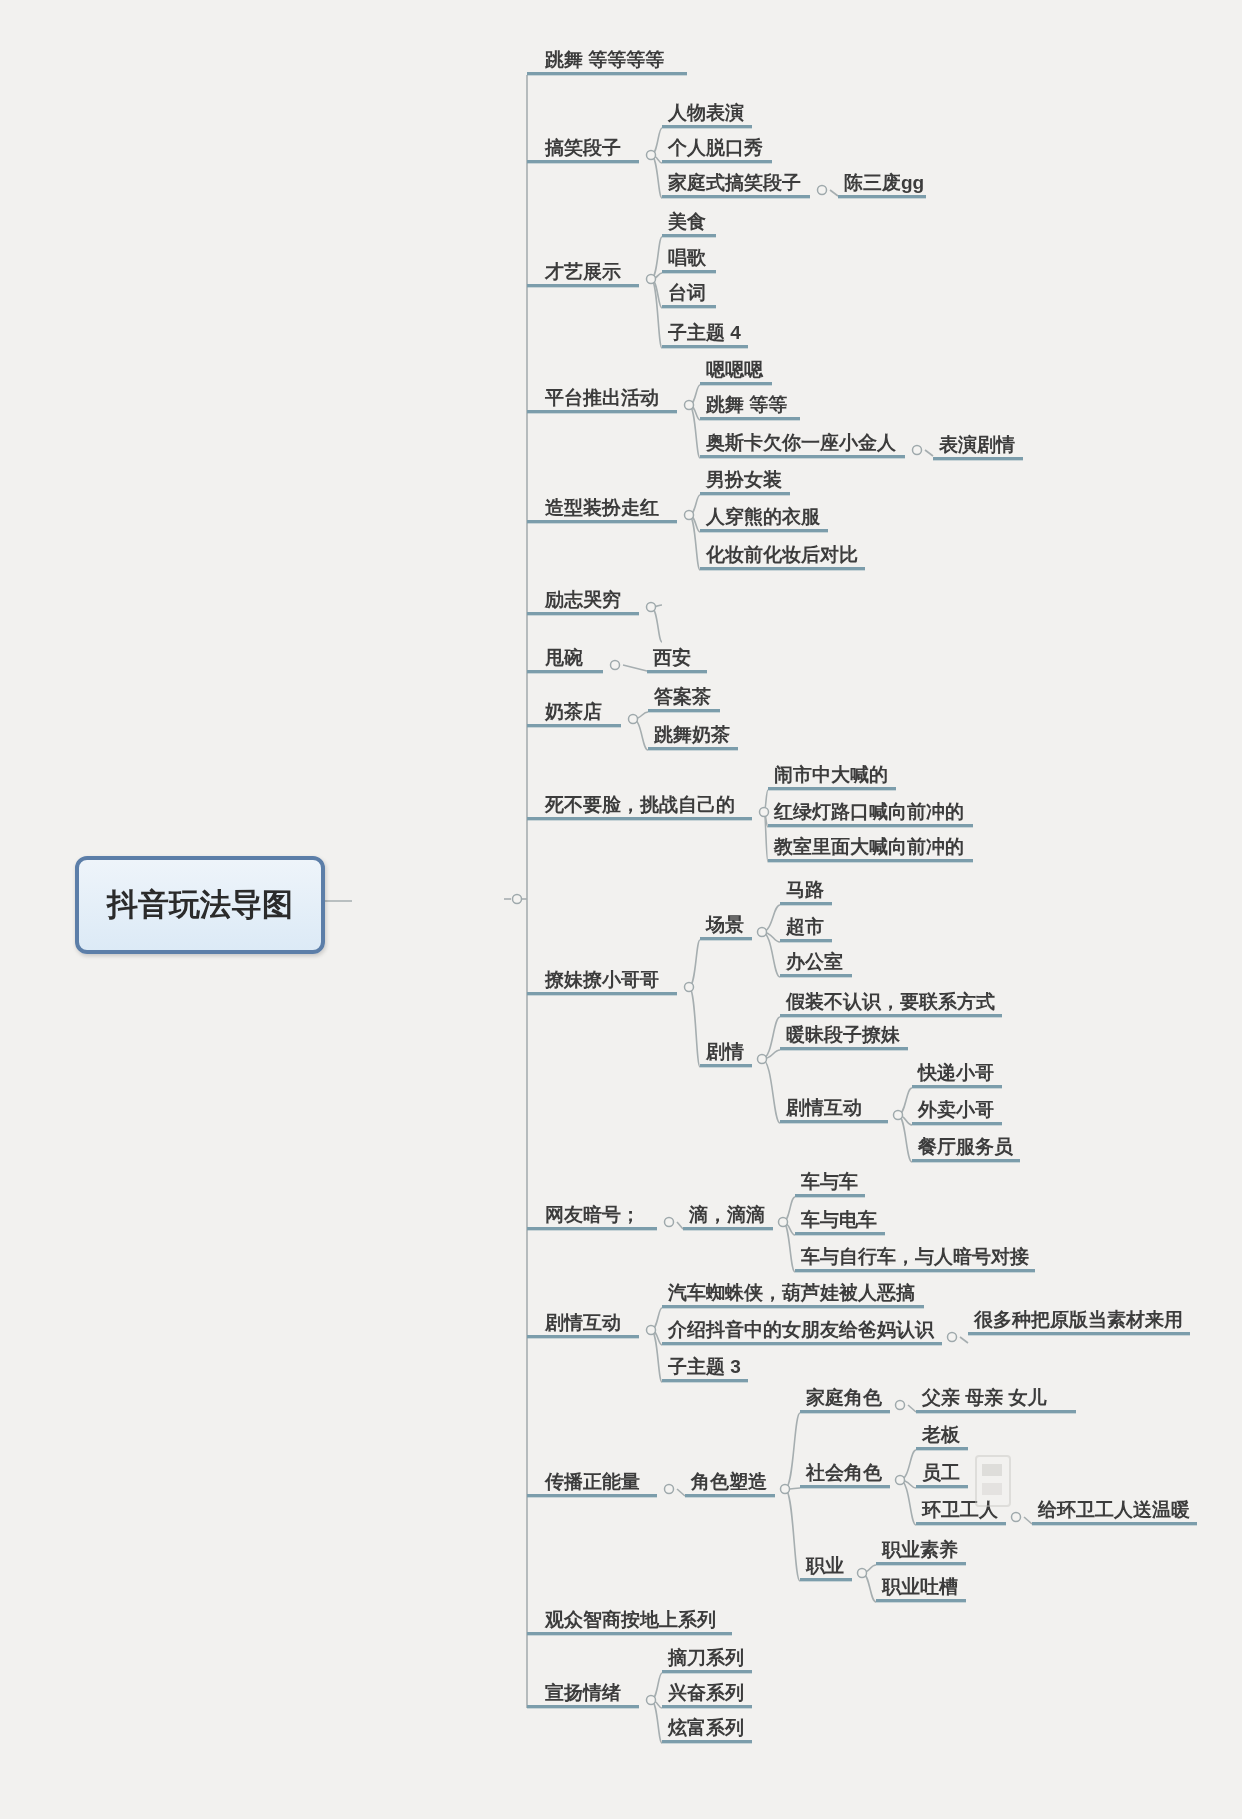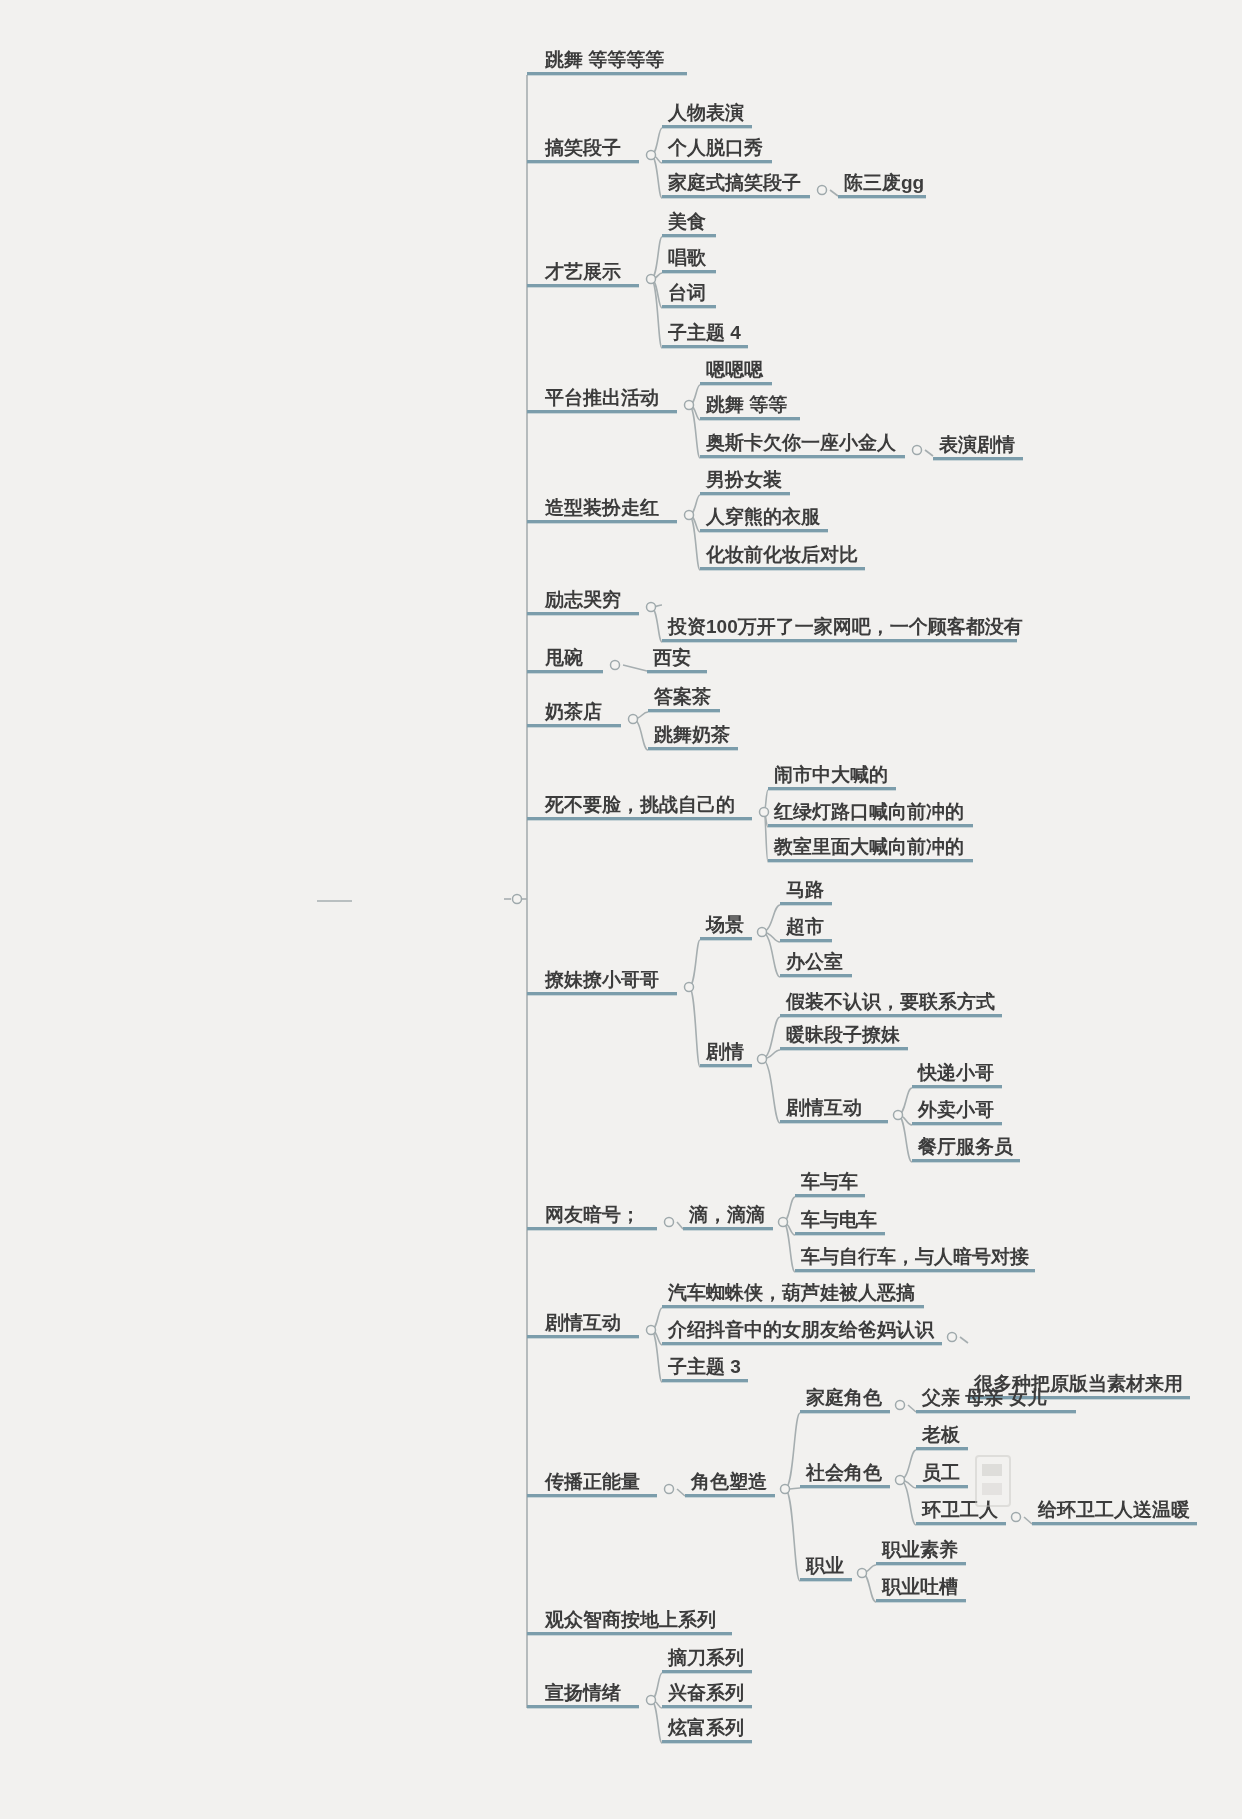--- a/index.html
+++ b/index.html
@@ -134,20 +134,21 @@
         <circle cx="669" cy="1489" r="4.5"></circle>
         <circle cx="785" cy="1489" r="4.5"></circle>
       <circle cx="900" cy="1405" r="4.5"></circle>
         <circle cx="900" cy="1480" r="4.5"></circle>
         <circle cx="1016" cy="1517" r="4.5"></circle>
       <circle cx="862" cy="1573" r="4.5"></circle>
         <circle cx="651" cy="1700" r="4.5"></circle>
     </g>
   </svg>
 
+  <div class="rootbox">抖音玩法导图</div>
 
   <div class="n l1" style="left:527px;top:47px;width:160px">跳舞 等等等等</div>
   <div class="n l1" style="left:527px;top:135px;width:112px">搞笑段子</div>
   <div class="n l1" style="left:527px;top:259px;width:112px">才艺展示</div>
   <div class="n l1" style="left:527px;top:385px;width:150px">平台推出活动</div>
   <div class="n l1" style="left:527px;top:495px;width:150px">造型装扮走红</div>
   <div class="n l1" style="left:527px;top:587px;width:112px">励志哭穷</div>
   <div class="n l1" style="left:527px;top:645px;width:76px">甩碗</div>
   <div class="n l1" style="left:527px;top:699px;width:94px">奶茶店</div>
   <div class="n l1" style="left:527px;top:792px;width:225px">死不要脸，挑战自己的</div>
@@ -170,21 +171,20 @@
 
   <div class="n" style="left:700px;top:357px;width:72px">嗯嗯嗯</div>
   <div class="n" style="left:700px;top:392px;width:100px">跳舞 等等</div>
   <div class="n" style="left:700px;top:430px;width:205px">奥斯卡欠你一座小金人</div>
   <div class="n" style="left:933px;top:432px;width:90px">表演剧情</div>
 
   <div class="n" style="left:700px;top:467px;width:90px">男扮女装</div>
   <div class="n" style="left:700px;top:504px;width:128px">人穿熊的衣服</div>
   <div class="n" style="left:700px;top:542px;width:165px">化妆前化妆后对比</div>
 
-  <div class="n" style="left:662px;top:614px;width:355px">投资100万开了一家网吧，一个顾客都没有</div>
 
   <div class="n" style="left:647px;top:645px;width:60px">西安</div>
 
   <div class="n" style="left:648px;top:684px;width:72px">答案茶</div>
   <div class="n" style="left:648px;top:722px;width:90px">跳舞奶茶</div>
 
   <div class="n" style="left:768px;top:762px;width:128px">闹市中大喊的</div>
   <div class="n" style="left:768px;top:799px;width:205px">红绿灯路口喊向前冲的</div>
   <div class="n" style="left:768px;top:834px;width:205px">教室里面大喊向前冲的</div>
 
@@ -200,21 +200,21 @@
   <div class="n" style="left:912px;top:1097px;width:90px">外卖小哥</div>
   <div class="n" style="left:912px;top:1134px;width:108px">餐厅服务员</div>
 
   <div class="n" style="left:683px;top:1202px;width:90px">滴，滴滴</div>
   <div class="n" style="left:795px;top:1169px;width:70px">车与车</div>
   <div class="n" style="left:795px;top:1207px;width:90px">车与电车</div>
   <div class="n" style="left:795px;top:1244px;width:240px">车与自行车，与人暗号对接</div>
 
   <div class="n" style="left:662px;top:1280px;width:262px">汽车蜘蛛侠，葫芦娃被人恶搞</div>
   <div class="n" style="left:662px;top:1317px;width:280px">介绍抖音中的女朋友给爸妈认识</div>
-  <div class="n" style="left:968px;top:1371px;width:222px">很多种把原版当素材来用</div>
+  <div class="n" style="left:968px;top:1307px;width:222px">很多种把原版当素材来用</div>
   <div class="n" style="left:662px;top:1354px;width:86px">子主题 3</div>
 
   <div class="n" style="left:685px;top:1469px;width:90px">角色塑造</div>
   <div class="n" style="left:800px;top:1385px;width:90px">家庭角色</div>
   <div class="n" style="left:916px;top:1385px;width:160px">父亲 母亲 女儿</div>
   <div class="n" style="left:800px;top:1460px;width:90px">社会角色</div>
   <div class="n" style="left:916px;top:1422px;width:52px">老板</div>
   <div class="n" style="left:916px;top:1460px;width:52px">员工</div>
   <div class="n" style="left:916px;top:1497px;width:90px">环卫工人</div>
   <div class="n" style="left:1032px;top:1497px;width:165px">给环卫工人送温暖</div>

